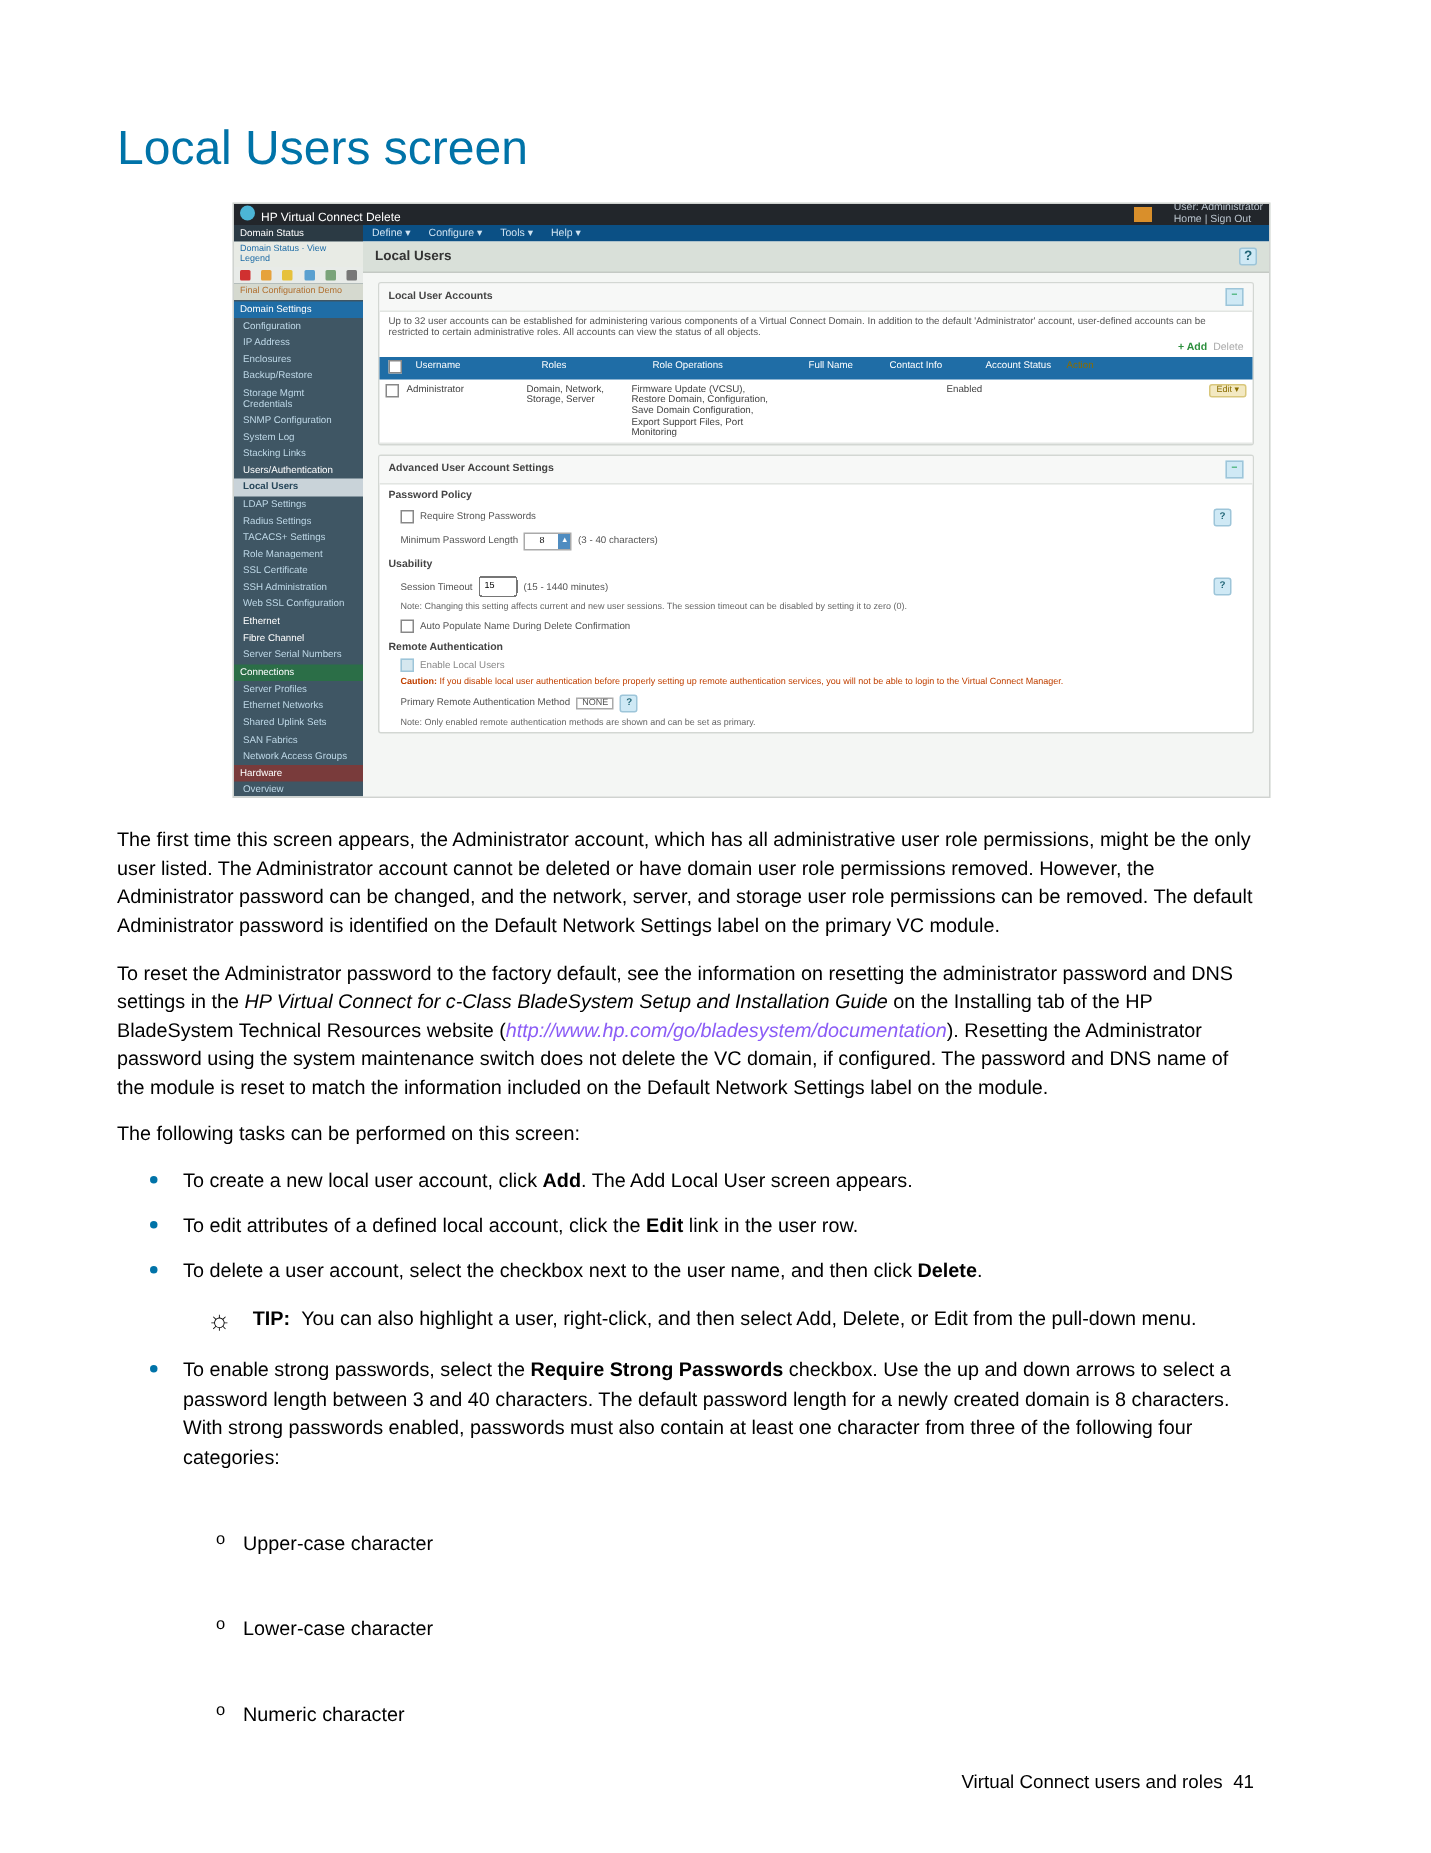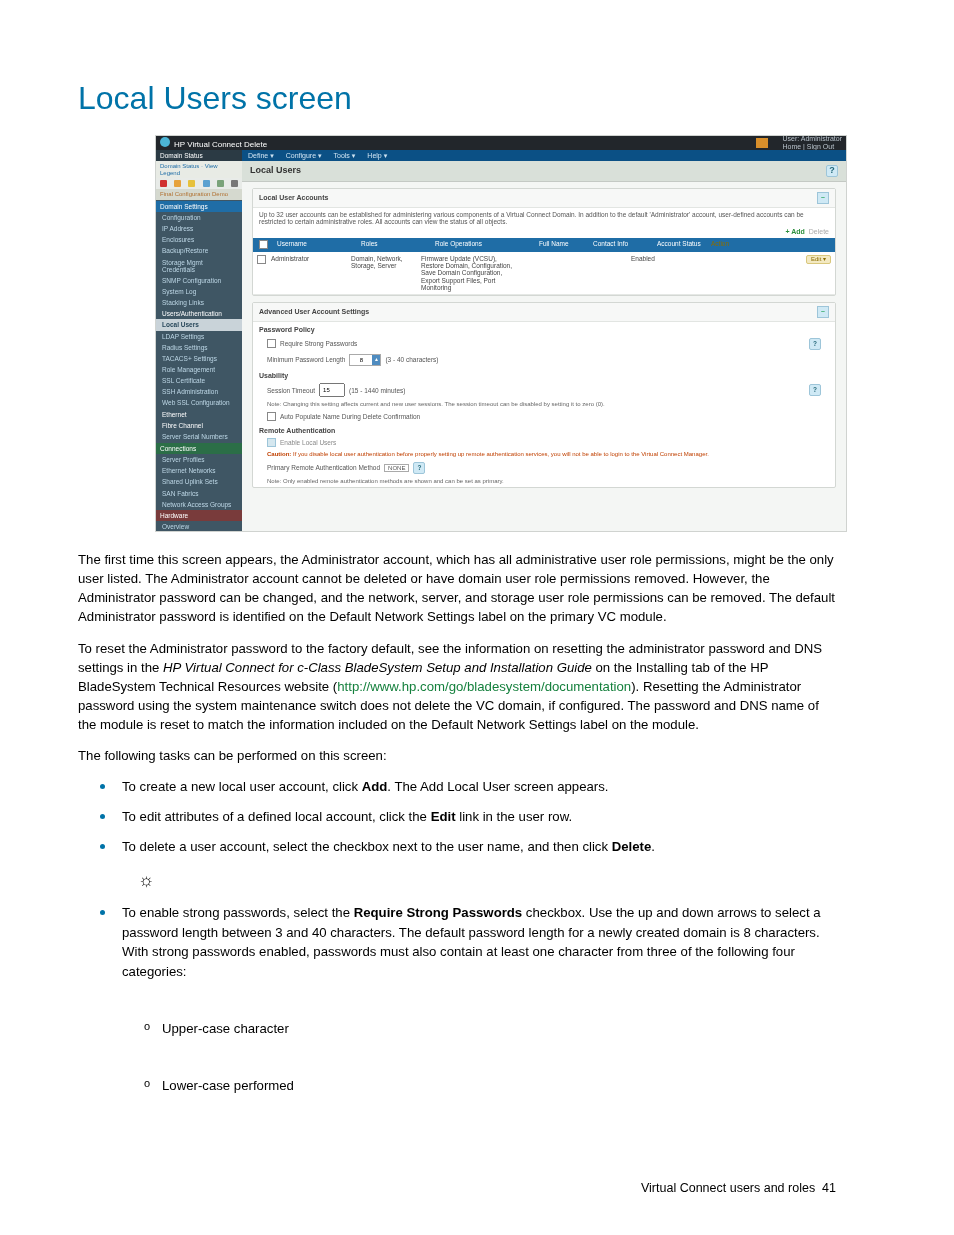--- a/index.html
+++ b/index.html
@@ -218,21 +218,21 @@
   .spinner input{border:none;width:14px;height:8px;font-size:6px;text-align:center;}
   .spinner .ar{width:8px;background:#4f8cc0;color:#fff;font-size:5px;text-align:center;line-height:8px;}
 
   
   p.doc {
     font-size: 13.2px;
     line-height: 1.45;
     margin: 0 0 12px 0;
     color: #000;
   }
-  a.link { color: #15803d; text-decoration: none; }
+  a.link { color: #8b5cf6; text-decoration: none; font-style: italic; }
   em.ital { font-style: italic; }
   strong.b { font-weight: bold; }
   ul.bul {
     margin: 4px 0 12px 0;
     padding-left: 44px;
     list-style: none;
   }
   ul.bul > li {
     position: relative;
     font-size: 13.2px;
@@ -461,28 +461,33 @@
   <p class="doc">The following tasks can be performed on this screen:</p>
 
   <ul class="bul">
     <li><span>To create a new local user account, click </span><strong class="b">Add</strong><span>. The Add Local User screen appears.</span></li>
     <li><span>To edit attributes of a defined local account, click the </span><strong class="b">Edit</strong><span> link in the user row.</span></li>
     <li><span>To delete a user account, select the checkbox next to the user name, and then click </span><strong class="b">Delete</strong><span>.</span></li>
   </ul>
 
   <div class="tip-row">
     <div class="tip-icon">☼</div>
+    <div class="tip-text">
+      <strong class="b">TIP:</strong>
+      &nbsp;<span>You can also highlight a user, right-click, and then select Add, Delete, or Edit from the pull-down menu.</span>
+    </div>
   </div>
 
   <ul class="bul">
     <li>
       <span>To enable strong passwords, select the </span><strong class="b">Require Strong Passwords</strong><span> checkbox. Use the up and down arrows to select a password length between 3 and 40 characters. The default password length for a newly created domain is 8 characters. With strong passwords enabled, passwords must also contain at least one character from three of the following four categories:</span>
       <ul class="sub">
         <li>Upper-case character</li>
-        <li>Lower-case performed</li>
+        <li>Lower-case character</li>
+        <li>Numeric character</li>
       </ul>
     </li>
   </ul>
 
   <div class="footer">
     <span>Virtual Connect users and roles</span>&nbsp;&nbsp;<span>41</span>
   </div>
 </div>
 
 </body></html>

